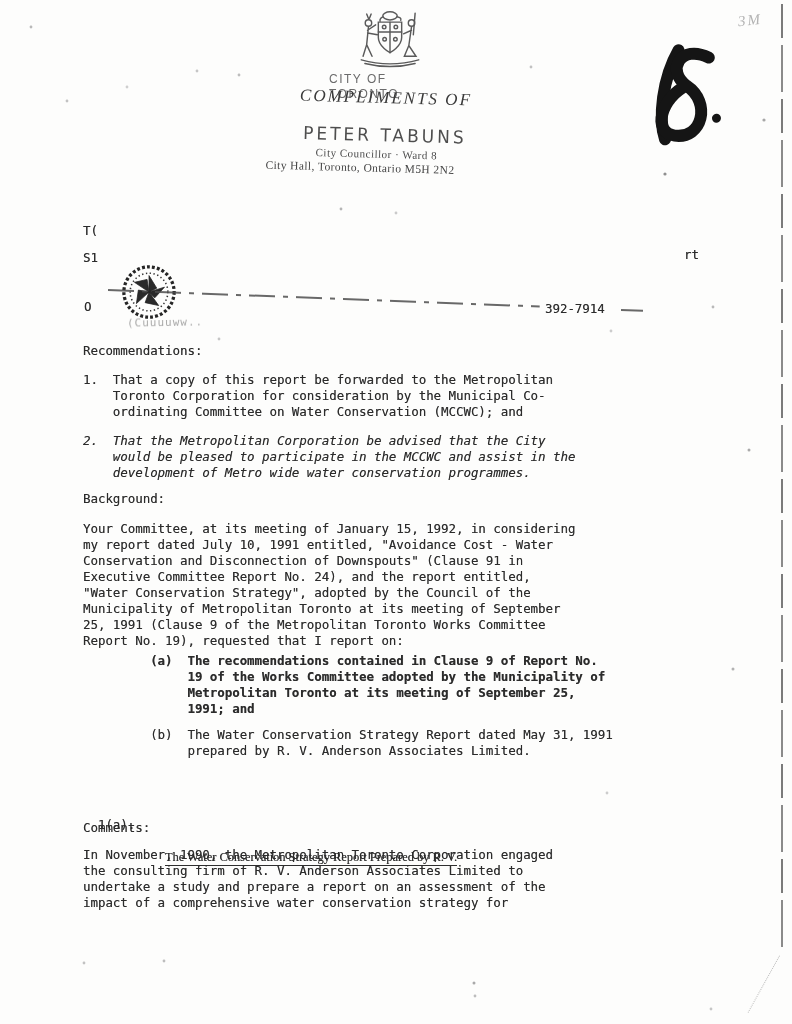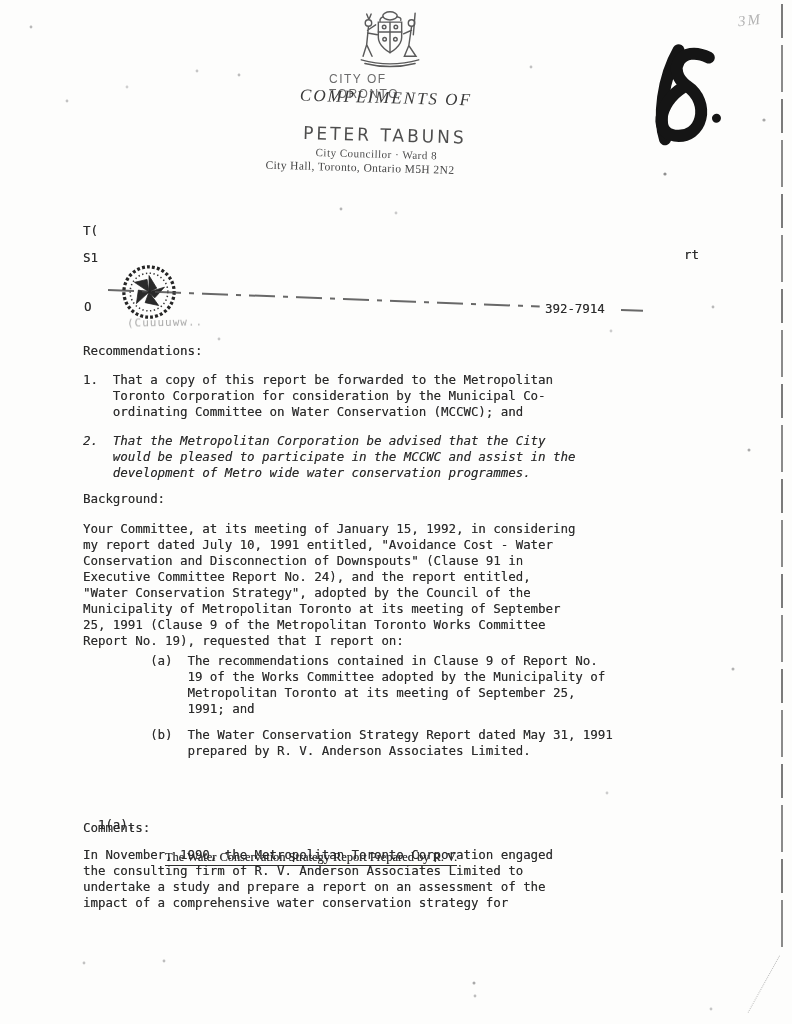--- a/index.html
+++ b/index.html
@@ -121,21 +121,21 @@
     development of Metro wide water conservation programmes.</pre>
 <pre class="abs tw" style="left:83px;top:491px;">Background:</pre>
 <pre class="abs tw" style="left:83px;top:521px;">Your Committee, at its meeting of January 15, 1992, in considering
 my report dated July 10, 1991 entitled, "Avoidance Cost - Water
 Conservation and Disconnection of Downspouts" (Clause 91 in
 Executive Committee Report No. 24), and the report entitled,
 "Water Conservation Strategy", adopted by the Council of the
 Municipality of Metropolitan Toronto at its meeting of September
 25, 1991 (Clause 9 of the Metropolitan Toronto Works Committee
 Report No. 19), requested that I report on:</pre>
-<pre class="abs tw" style="left:83px;top:653px;">         (a)  The recommendations contained in Clause 9 of Report No.
+<pre class="abs tw" style="left:83px;top:653px;font-weight:bold;">         (a)  The recommendations contained in Clause 9 of Report No.
               19 of the Works Committee adopted by the Municipality of
               Metropolitan Toronto at its meeting of September 25,
               1991; and</pre>
 <pre class="abs tw" style="left:83px;top:727px;">         (b)  The Water Conservation Strategy Report dated May 31, 1991
               prepared by R. V. Anderson Associates Limited.</pre>
 <pre class="abs tw" style="left:83px;top:780px;margin-top:40px;">Comments:</pre>
 
 <div class="abs tw" style="left:83px;top:801px;">
   <span class="h1a-label">1(a).</span><span style="display:inline-block;vertical-align:top;">
       <div class="h1a-line">The Water Conservation Strategy Report Prepared by R. V.</div>

